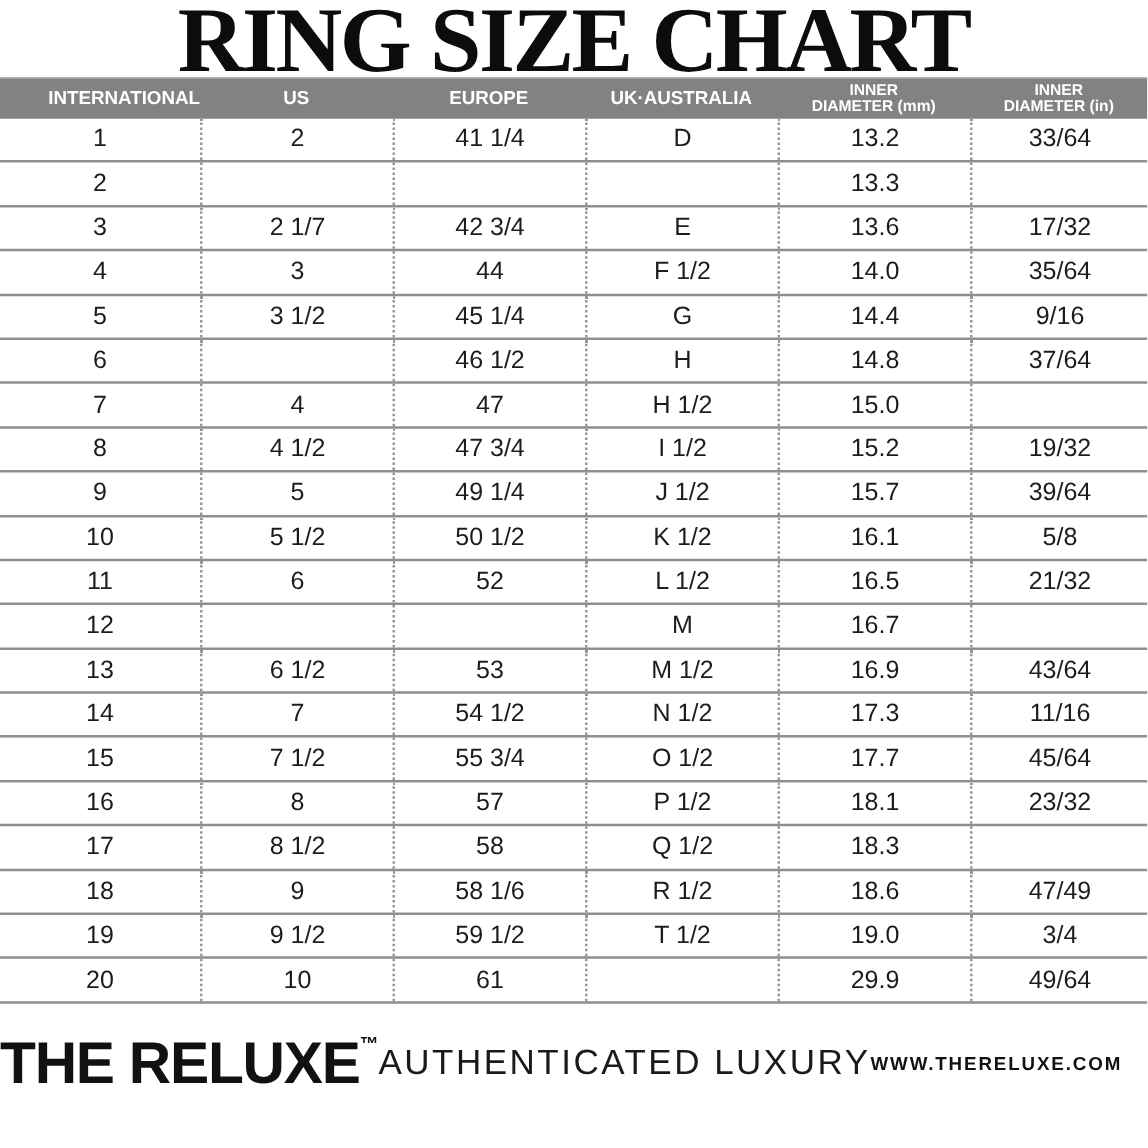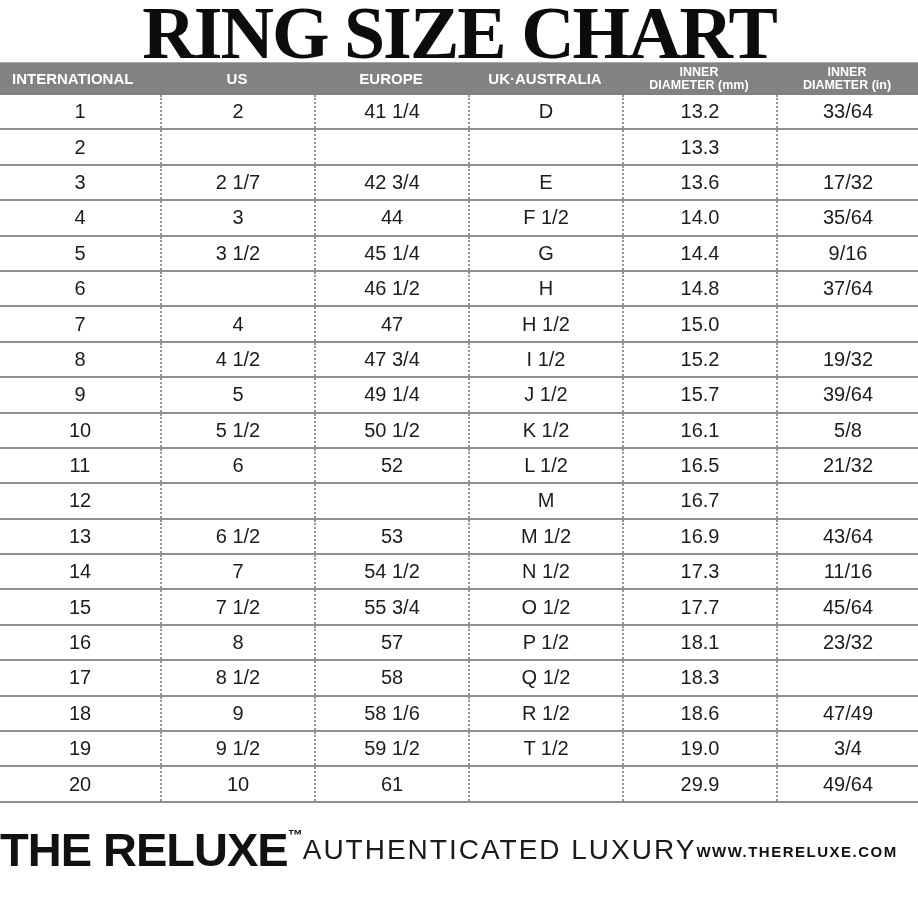--- a/index.html
+++ b/index.html
@@ -45,21 +45,21 @@
     display: flex;
     flex-direction: column;
     align-items: center;
     justify-content: center;
     font-weight: bold;
     font-size: 15px;
     line-height: 1.05;
     text-align: center;
   }
   .hcell.left {
-    align-items: flex-start;
+    align-items: flex-end;
     padding-left: 12px;
   }
   .hcell.twoline {
     font-size: 12.5px;
   }
   .row {
     height: 35.4px;
     border-bottom: 2px solid #8f8f8f;
     box-sizing: border-box;
   }

